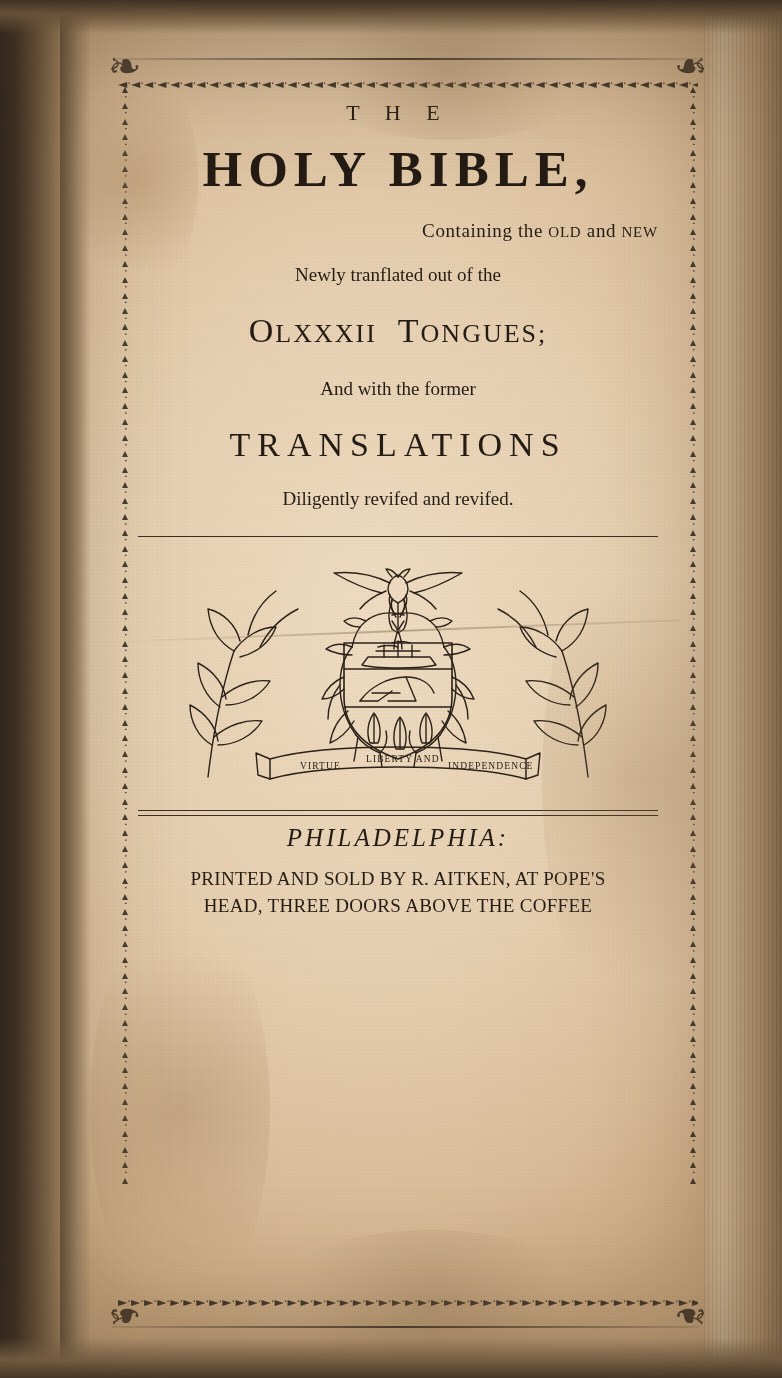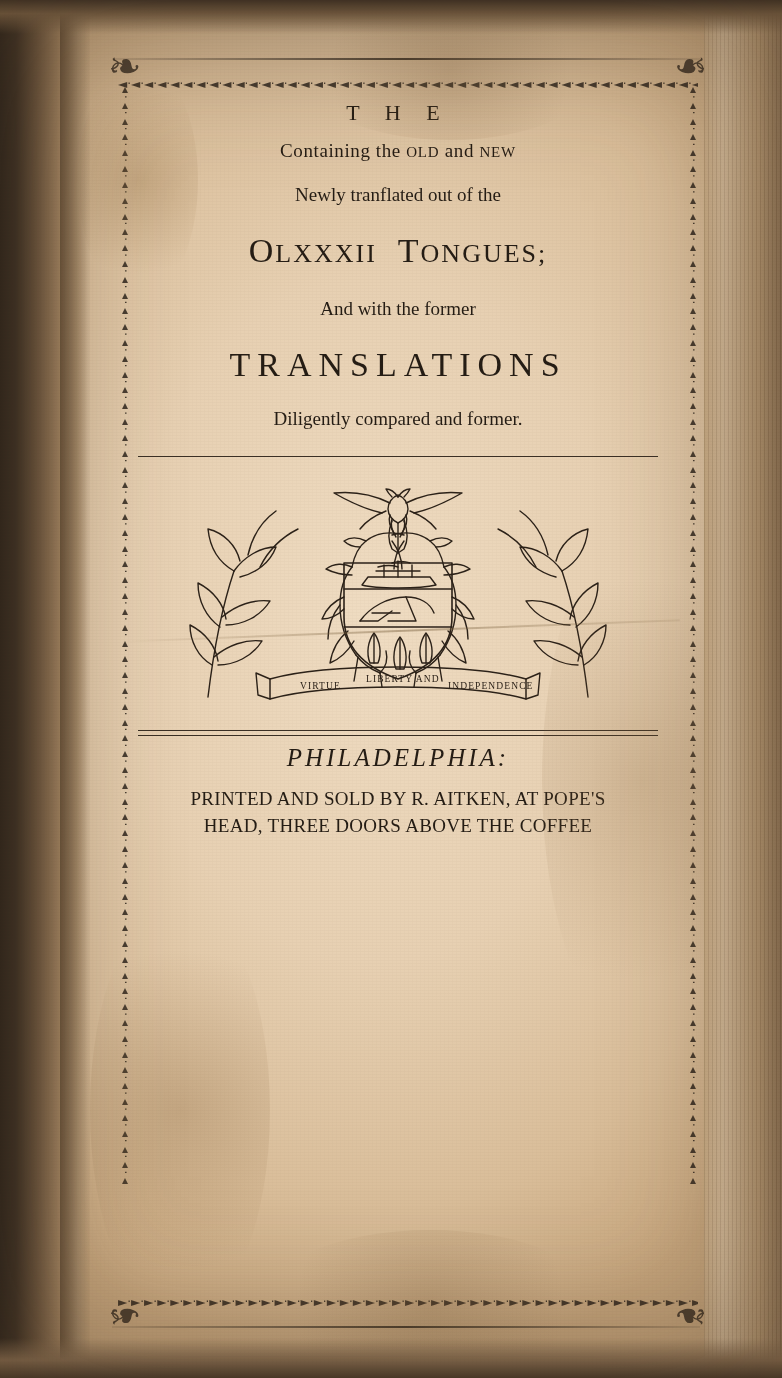--- a/index.html
+++ b/index.html
@@ -159,20 +159,21 @@
     font-size: 51px;
     letter-spacing: 6px;
     font-weight: 700;
     margin: 0 0 22px 0;
     font-family: "Liberation Serif", serif;
   }
   .l-sub {
     font-size: 19px;
     letter-spacing: .6px;
     margin: 0 0 22px 0;
+    text-align: right;
   }
   .l-sub .sc {
     font-size: 15px;
     letter-spacing: .8px;
   }
   .l-test {
     font-size: 42px;
     letter-spacing: 6px;
     font-weight: 700;
     margin: 0 0 26px 0;
@@ -299,33 +300,34 @@
 
       <div class="frame-line frame-right">▴·▴·▴·▴·▴·▴·▴·▴·▴·▴·▴·▴·▴·▴·▴·▴·▴·▴·▴·▴·▴·▴·▴·▴·▴·▴·▴·▴·▴·▴·▴·▴·▴·▴·▴·▴·▴·▴·▴·▴·▴·▴·▴·▴·▴·▴·▴·▴·▴·▴·▴·▴·▴·▴·▴·▴·▴·▴·▴·▴·▴·▴·▴·▴·▴·▴·▴·▴·▴·▴</div>
 
       <div class="frame-line frame-bottom">►·►·►·►·►·►·►·►·►·►·►·►·►·►·►·►·►·►·►·►·►·►·►·►·►·►·►·►·►·►·►·►·►·►·►·►·►·►·►·►·►·►·►·►·►·►·►·►·►·►</div>
     </div>
 
     <div class="content">
 
       <div class="l-the">T H E</div>
 
+      <div class="l-holy">HOLY BIBLE,</div>
 
       <div class="l-sub"><span>Containing the </span><span class="sc">OLD</span><span> and </span><span class="sc">NEW</span></div>
 
 
       <div class="l-sub2">Newly tranflated out of the</div>
 
       <div class="l-orig"><span class="big">O</span><span class="sm">LXXXII</span>&nbsp;&nbsp;<span class="big">T</span><span class="sm">ONGUES;</span></div>
 
       <div class="l-sub3">And with the former</div>
 
       <div class="l-trans">TRANSLATIONS</div>
 
-      <div class="l-sub4">Diligently compared and former.</div>
+      <div class="l-sub4">Diligently revifed and revifed.</div>
 
       <div class="rule"></div>
 
       <div class="emblem">
         <svg viewBox="0 0 500 245" xmlns="http://www.w3.org/2000/svg">
           <g fill="none" stroke="#2b2118" stroke-width="1.4" stroke-linecap="round" stroke-linejoin="round">
 
             <g>
               <path d="M60 230 C66 180 74 140 86 104"></path>
               <path d="M86 104 C72 96 62 82 60 62 C76 66 88 78 92 94"></path>

